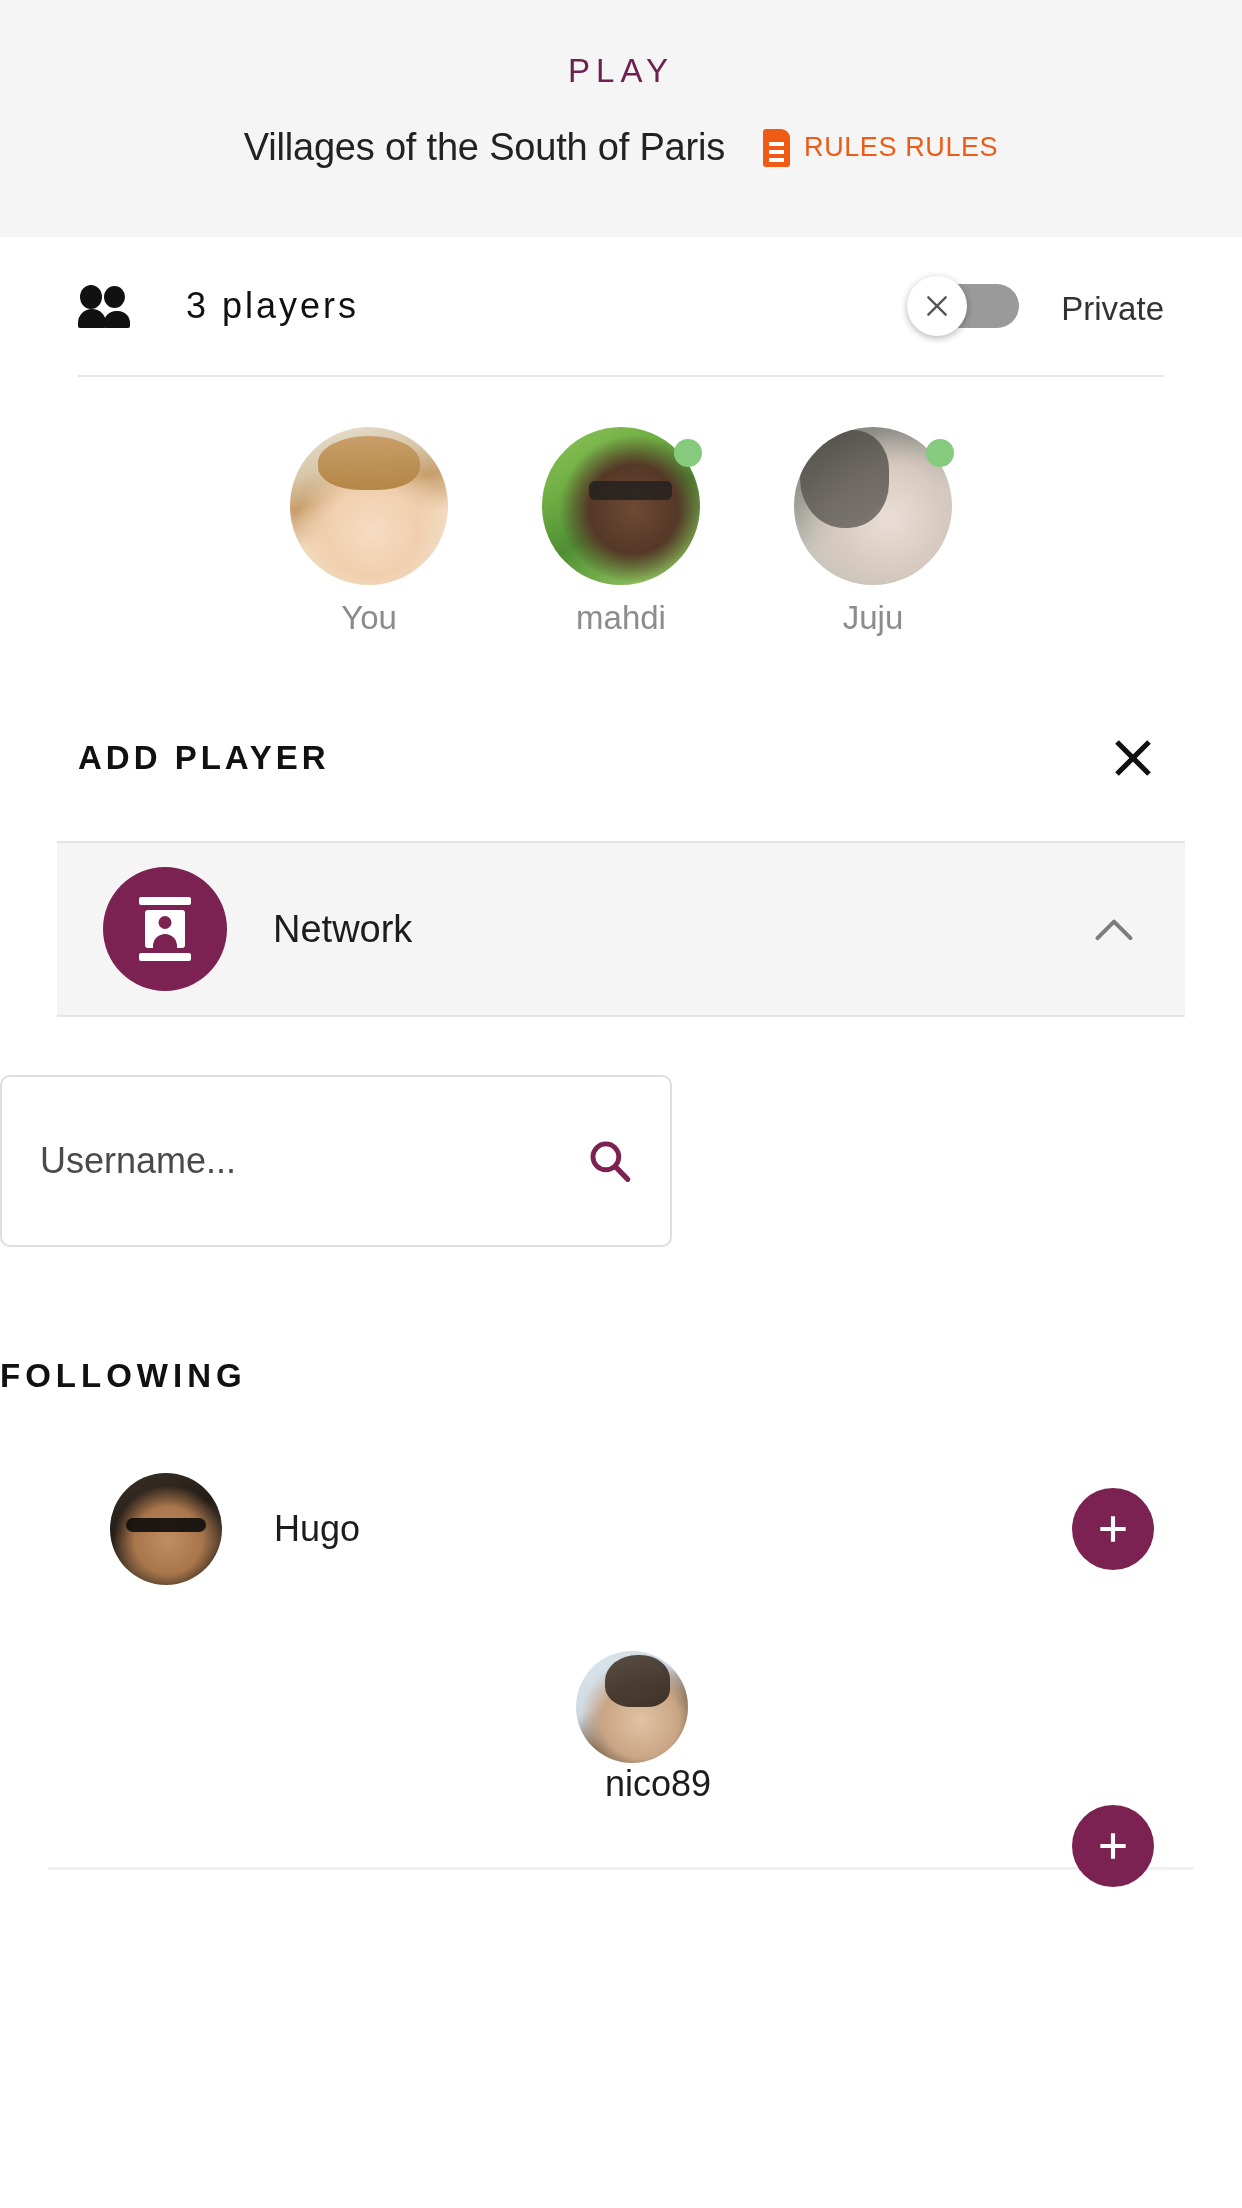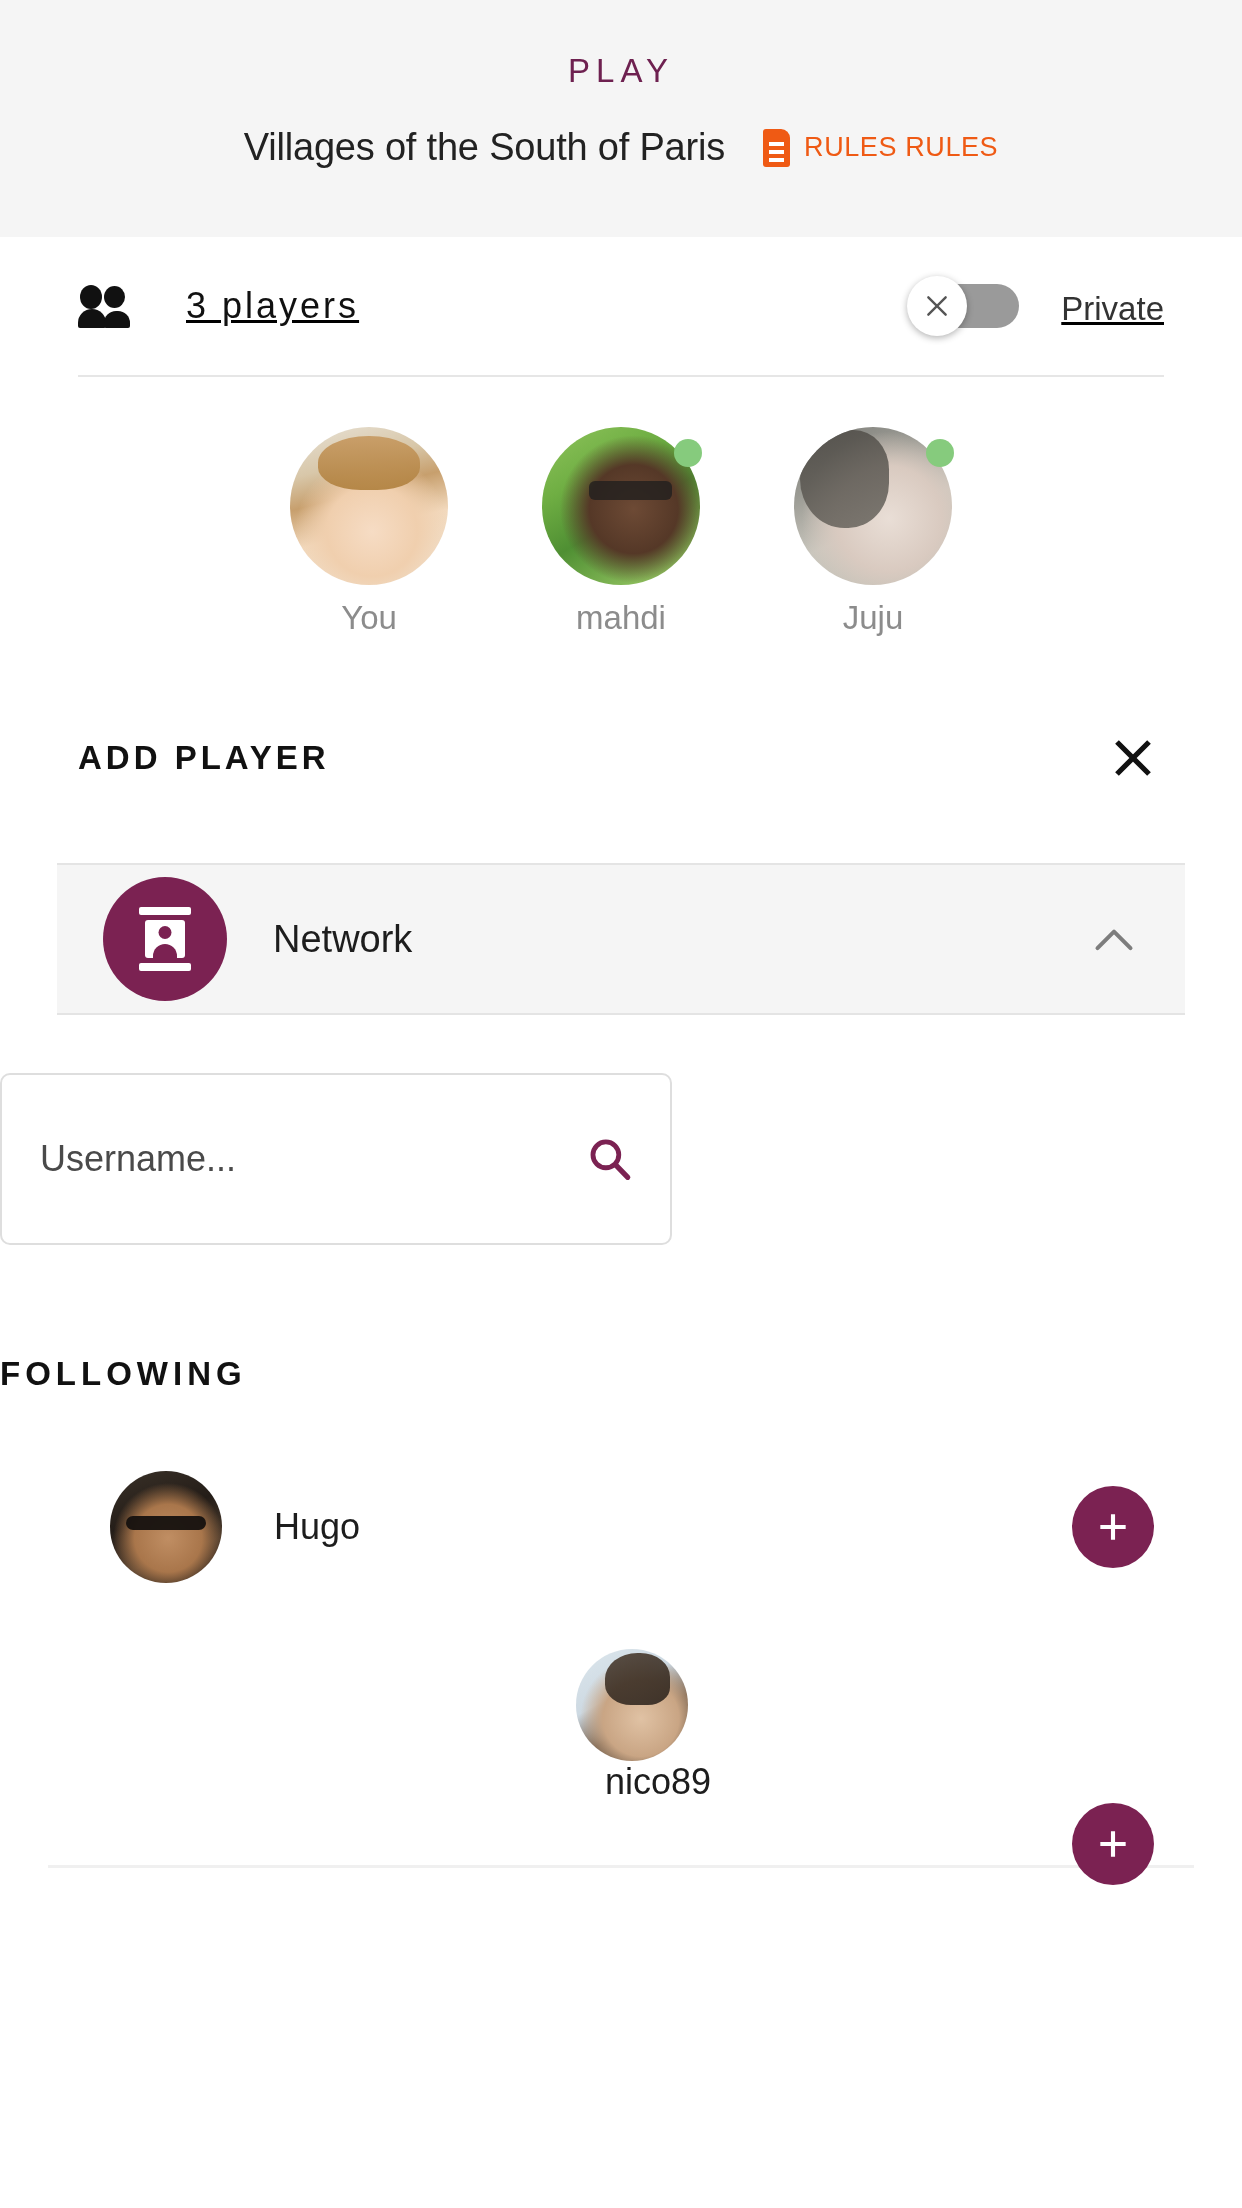--- a/index.html
+++ b/index.html
@@ -92,21 +92,20 @@
   }
 
   
   .body-area { padding: 0 78px; }
 
   .players-bar {
     height: 140px;
     display: flex;
     align-items: center;
     border-bottom: 2px solid #e6e6e6;
-    text-decoration: underline;
   }
 
   .group-icon { width: 56px; height: 42px; position: relative; flex: none; }
   .group-icon .h1 {
     position: absolute; left: 2px; top: 0;
     width: 22px; height: 24px; border-radius: 50%; background: #111111;
   }
   .group-icon .h2 {
     position: absolute; left: 26px; top: 1px;
     width: 21px; height: 22px; border-radius: 50%; background: #111111;
@@ -259,27 +258,26 @@
     align-items: center;
     justify-content: center;
     cursor: pointer;
   }
   .close-btn svg { width: 48px; height: 48px; }
 
   
   .network-row {
     display: flex;
     align-items: center;
-    height: 152px;
+    height: 176px;
     background: #f5f5f5;
     border-top: 2px solid #e4e4e4;
     border-bottom: 2px solid #e4e4e4;
     padding: 0 48px 0 46px;
     cursor: pointer;
-    margin-top: 22px;
   }
 
   .net-icon-circle {
     width: 124px;
     height: 124px;
     border-radius: 50%;
     background: #7b2252;
     display: flex;
     align-items: center;
     justify-content: center;

